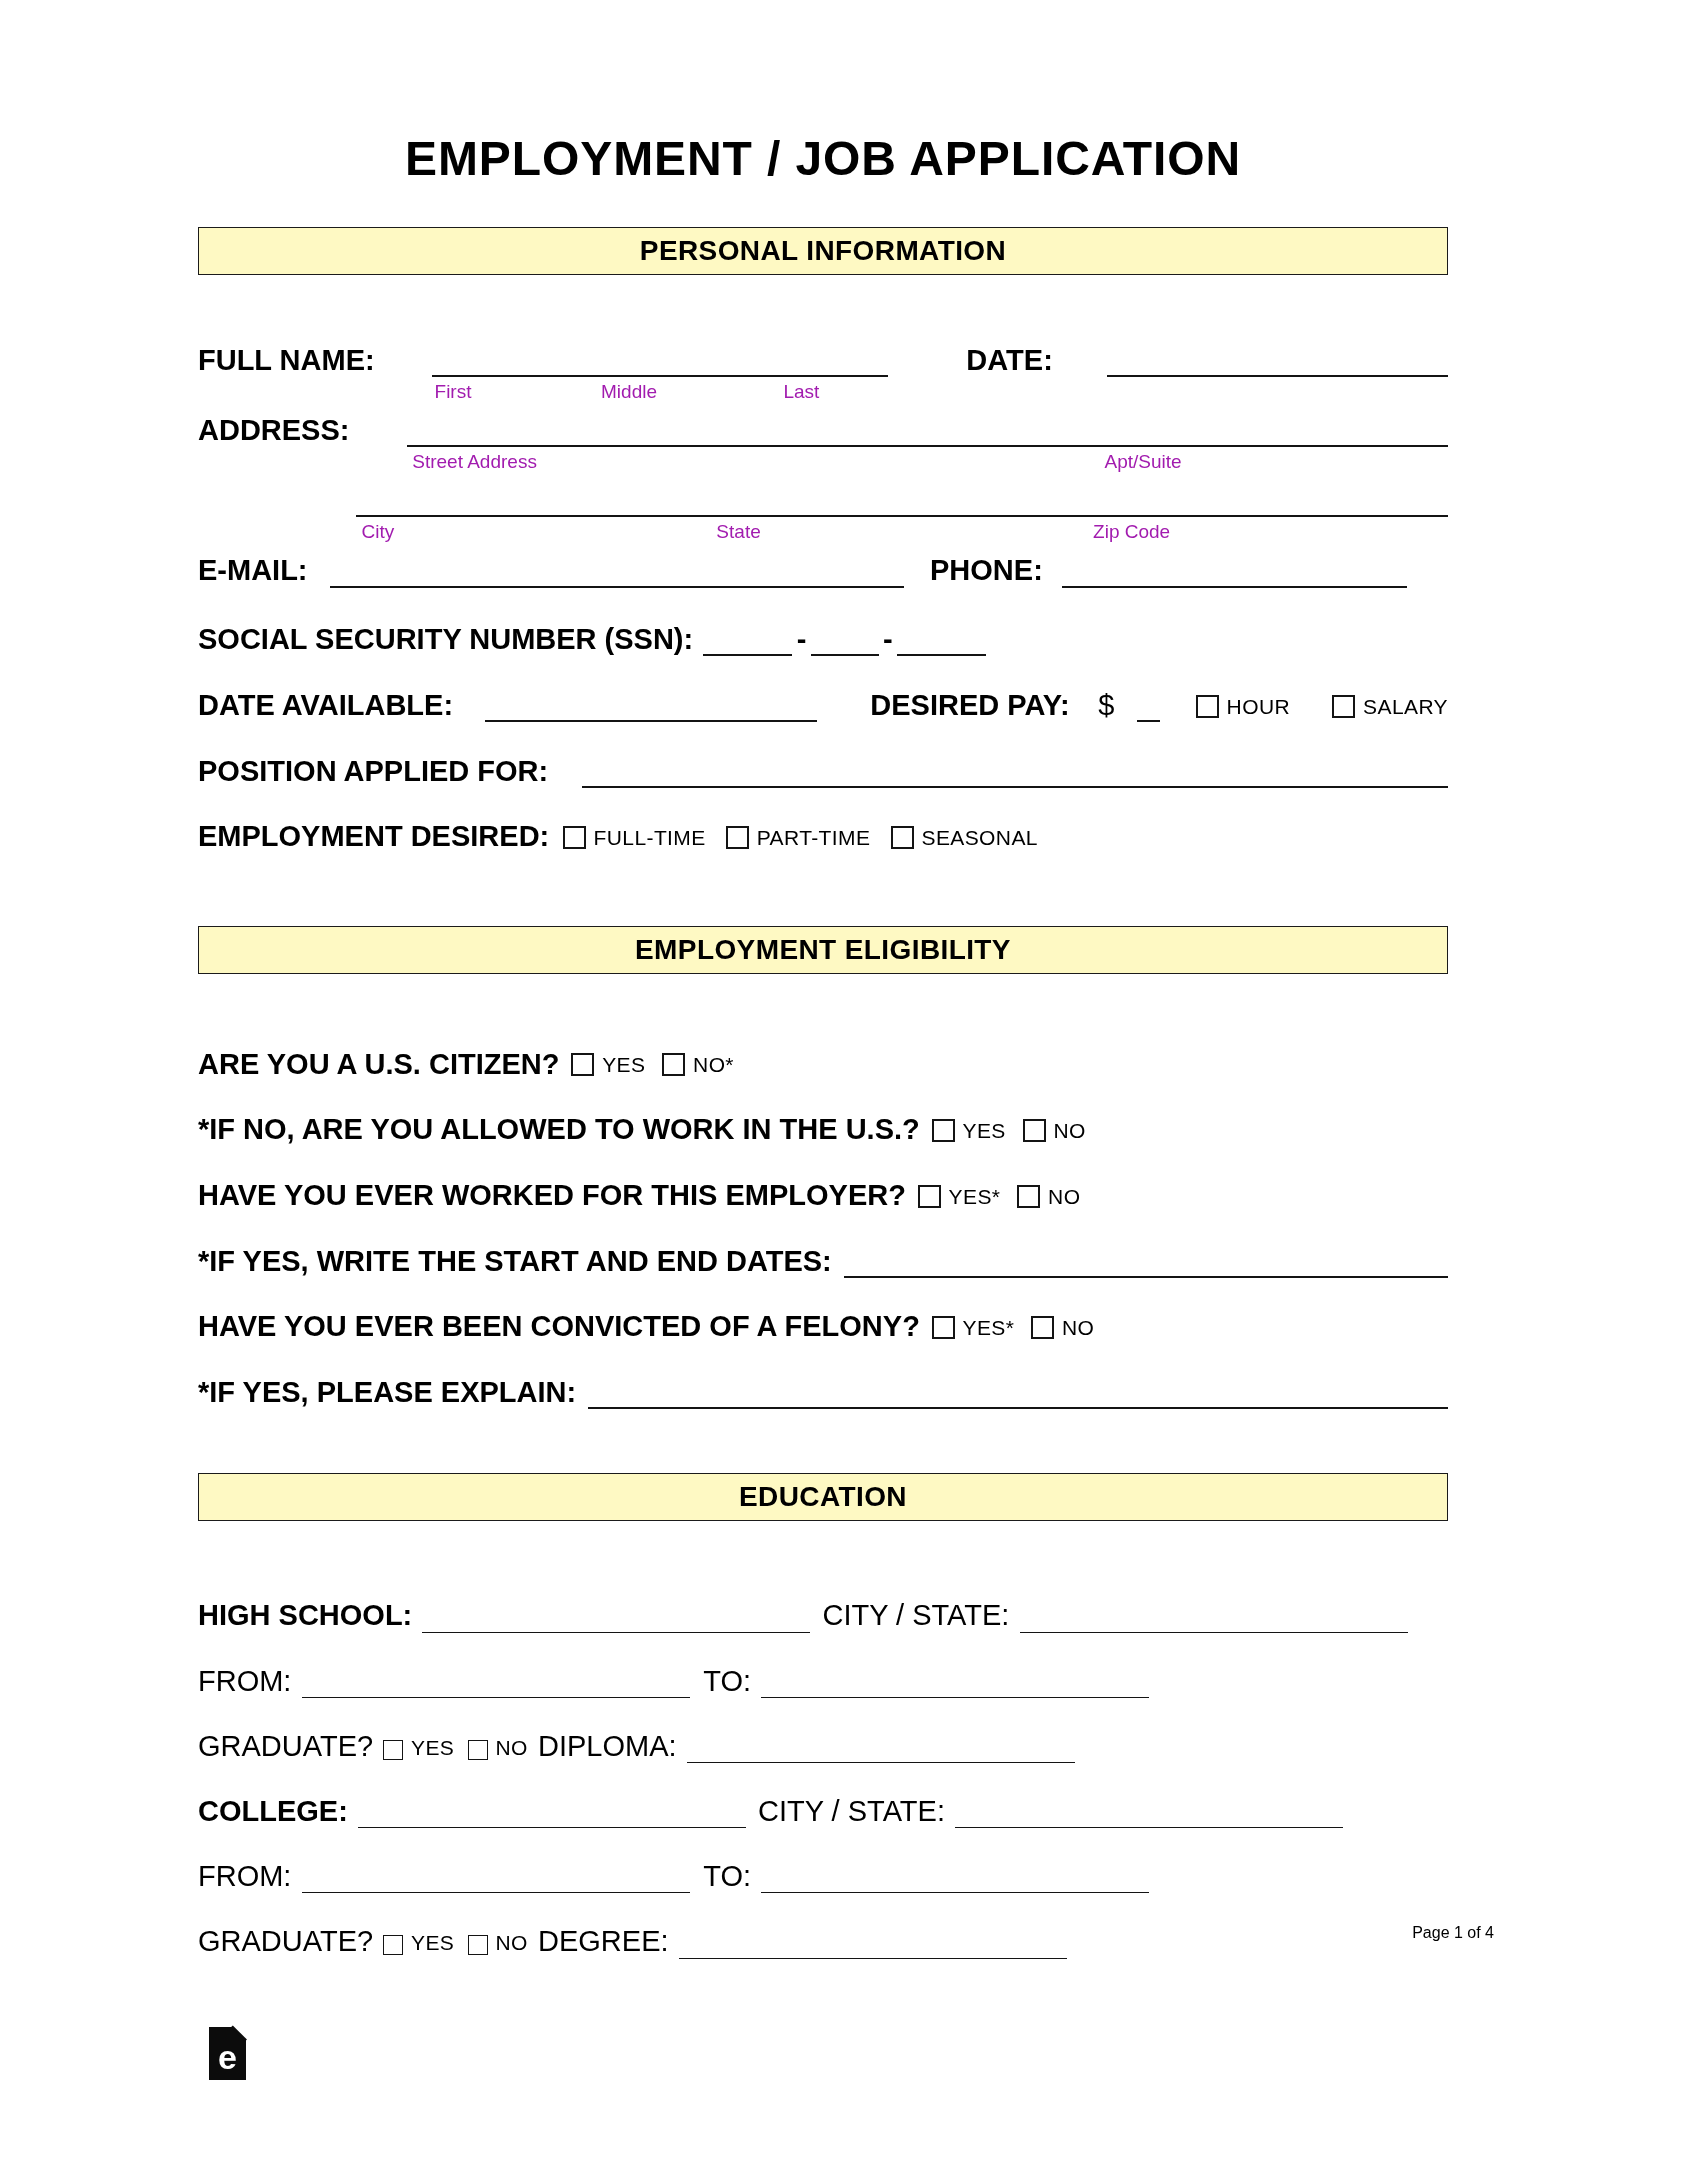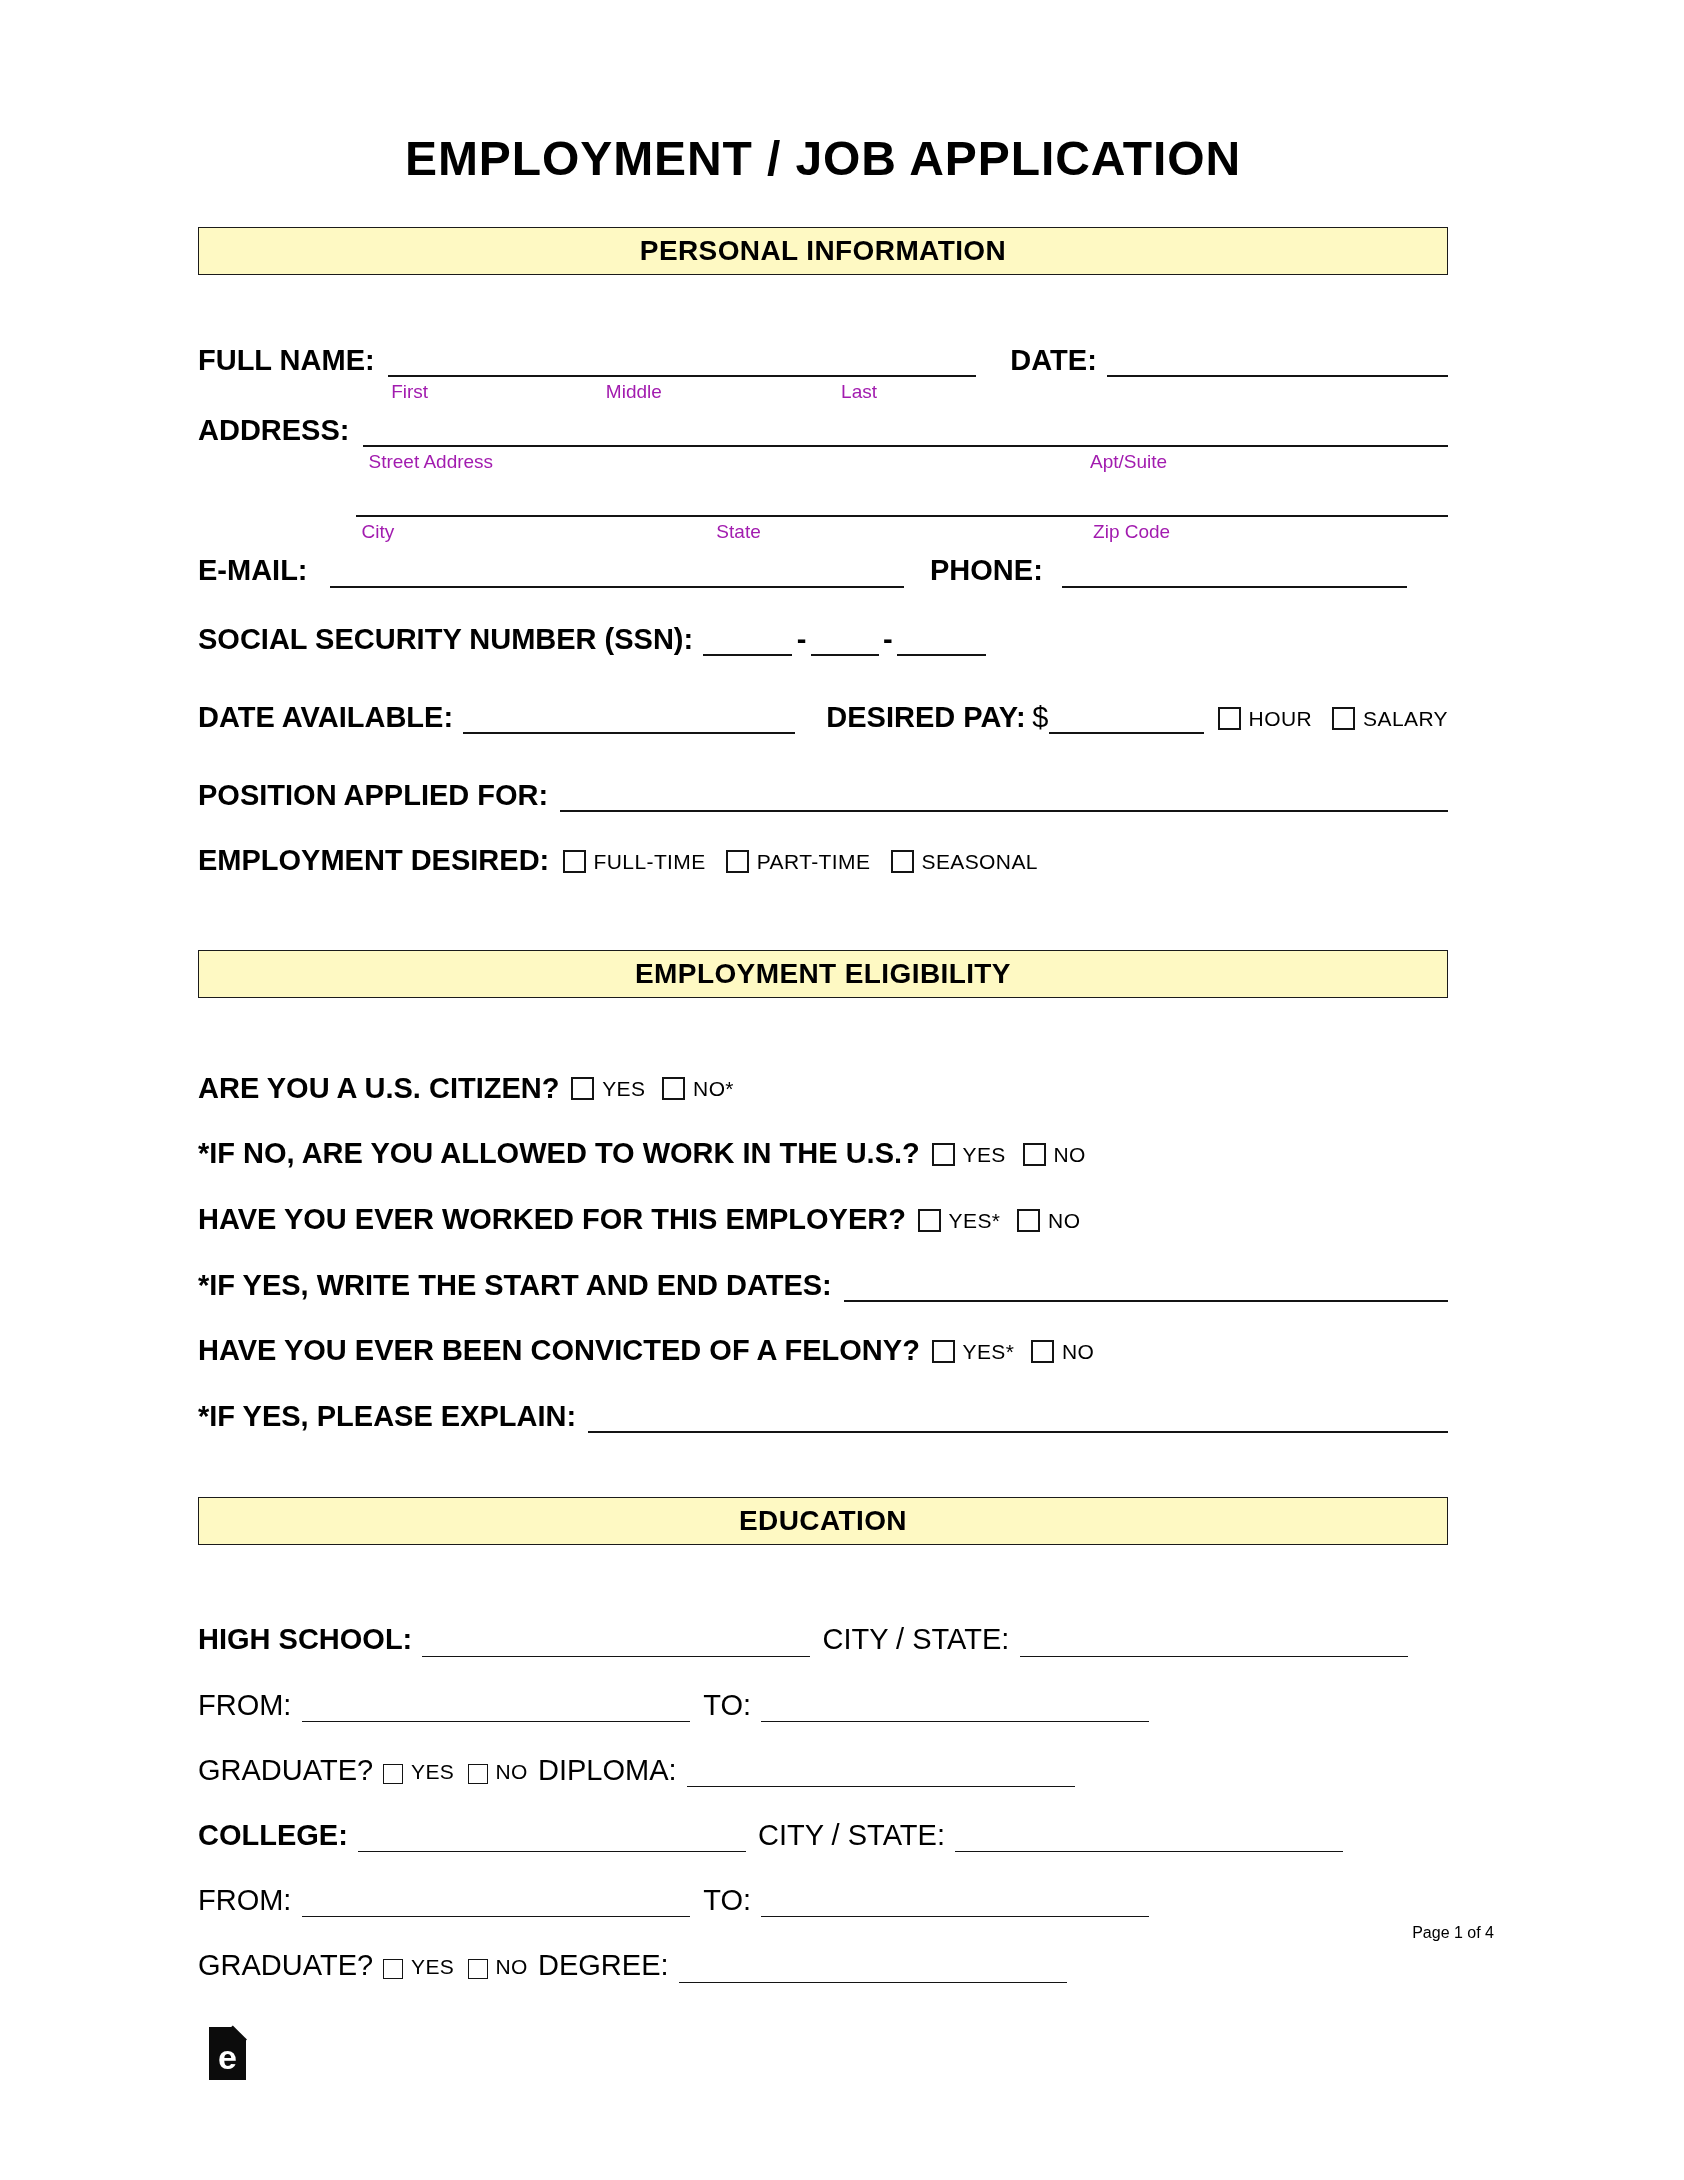--- a/index.html
+++ b/index.html
@@ -70,25 +70,25 @@
   }
   .opt{display:flex;align-items:flex-end;}
   .ml8{margin-left:6.8px;}  .ml12{margin-left:10.2px;} .ml14{margin-left:12px;}
   .ml16{margin-left:13.6px;}.ml20{margin-left:17px;} .ml24{margin-left:20.4px;}
   .ml36{margin-left:31px;}.ml40{margin-left:34px;}
   .w80{width:68px;} .w105{width:89px;}
   .w390{width:332px;} .w400{width:341px;} .w405{width:345px;} .w455{width:388px;}
   .dash{font-weight:bold;margin:0 4.3px;}
   .dollar{font-weight:normal;}
   .mt16{margin-top:13.6px;} .mt24{margin-top:20.4px;gap:9px;} .mt28{margin-top:24px;}
-  .mt36{margin-top:31px;} .mt37{margin-top:31.5px;} .mt38{margin-top:44px;}
+  .mt36{margin-top:31px;} .mt37{margin-top:31.5px;} .mt38{margin-top:32px;gap:22px;}
   .mt40{margin-top:34px;} .mt48{margin-top:64px;}
   .mt80{margin-top:68px;} .mt85{margin-top:72px;} .mt86{margin-top:73px;}
   .mt90{margin-top:77px;}
-  .mb42{margin-bottom:36px;}
+  .mb42{margin-bottom:36px;gap:44px;}
   .indent{margin-left:158px;}
   .pr48{padding-right:41px;}
   
   .logo{
     position:absolute;left:209px;top:2027px;
     width:37px;height:53px;background:#0c0c0c;
   }
   .logo::before{
     content:"";position:absolute;top:0;right:0;
     width:0;height:0;

